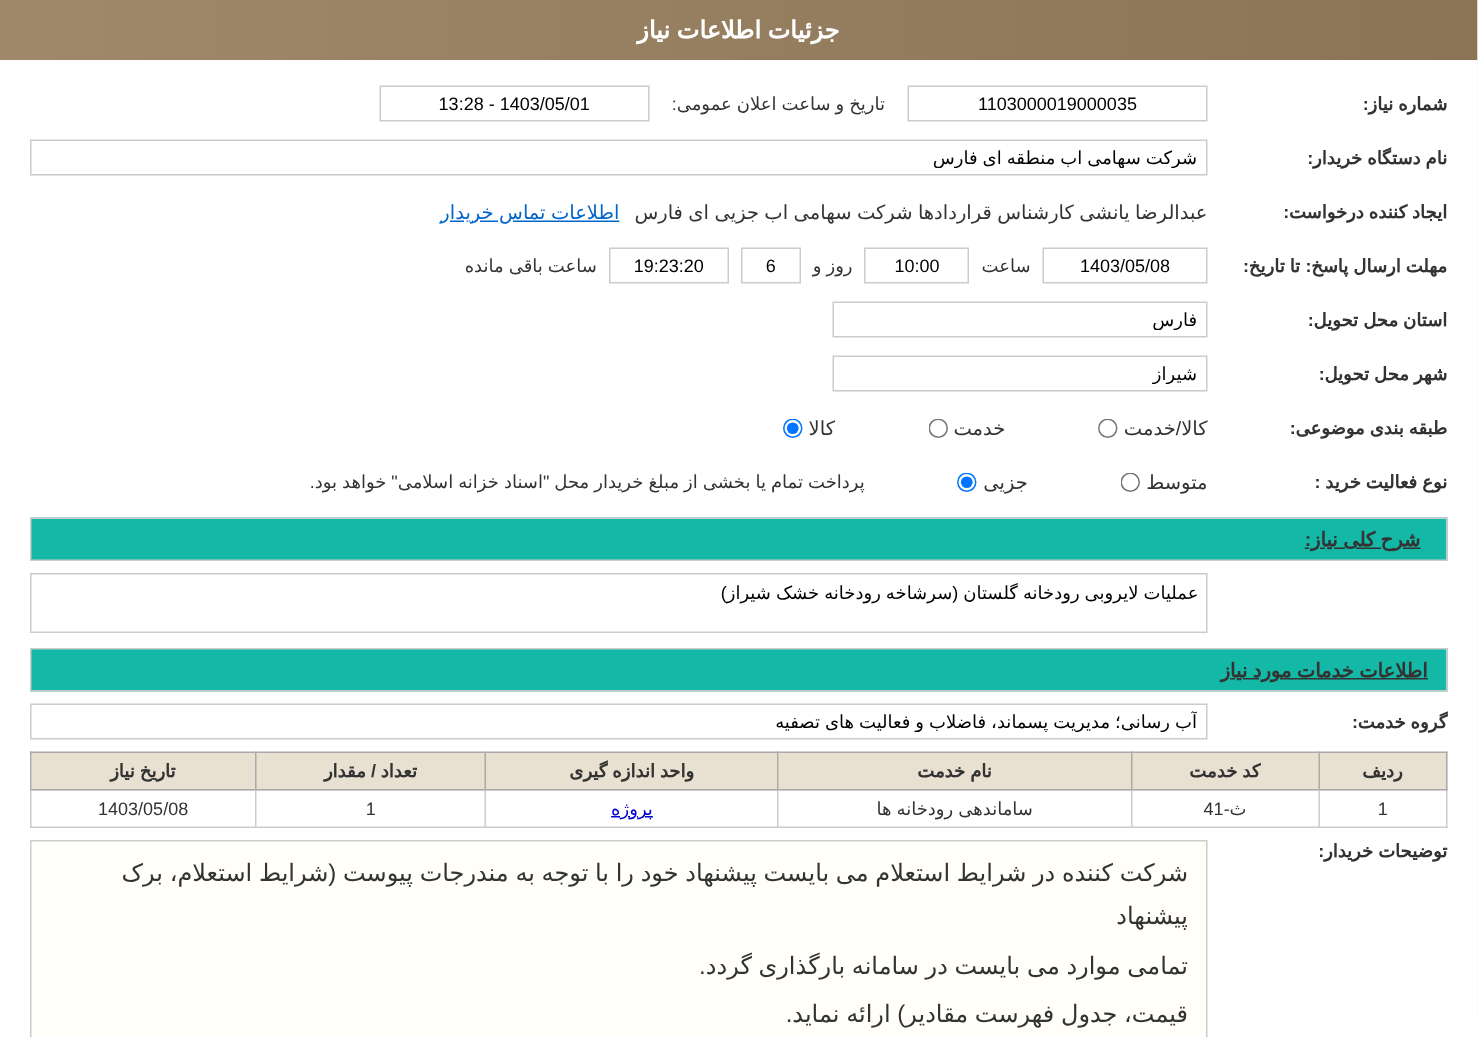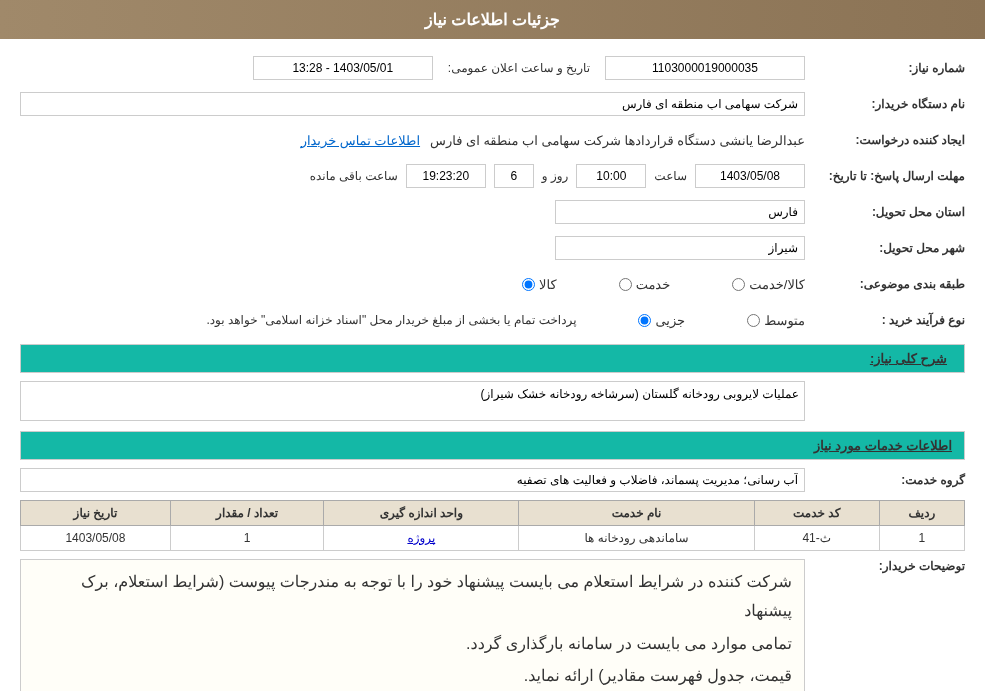--- a/index.html
+++ b/index.html
@@ -200,21 +200,21 @@
     <div class="form-row">
       <div class="label-col">نام دستگاه خریدار:</div>
       <div class="value-col">
         <input class="input-field input-wide" type="text" readonly="" value="شرکت سهامی اب منطقه ای فارس" style="">
       </div>
     </div>
 
     <div class="form-row">
       <div class="label-col">ایجاد کننده درخواست:</div>
       <div class="value-col">
-        <span style="margin-left:10px;">عبدالرضا یانشی دستگاه قراردادها شرکت سهامی اب منطقه ای فارس</span>
+        <span style="margin-left:10px;">عبدالرضا یانشی کارشناس قراردادها شرکت سهامی اب جزیی ای فارس</span>
         <span class="link-text">اطلاعات تماس خریدار</span>
       </div>
     </div>
 
     <div class="form-row">
       <div class="label-col">مهلت ارسال پاسخ: تا تاریخ:</div>
       <div class="value-col">
         <div class="date-time-row">
           <input class="input-field" style="width: 110px; text-align: center;" type="text" readonly="" value="1403/05/08">
           <span class="date-label">ساعت</span>
@@ -255,21 +255,21 @@
           </div>
           <div class="radio-item">
             <span>کالا</span>
             <input type="radio" name="category" checked="" style="">
           </div>
         </div>
       </div>
     </div>
 
     <div class="form-row">
-      <div class="label-col">نوع فرآیند خرید :</div>
+      <div class="label-col">نوع فعالیت خرید :</div>
       <div class="value-col">
         <div style="display:flex; align-items:center; gap:15px; flex-wrap:wrap;">
           <div class="radio-group">
             <div class="radio-item">
               <span>متوسط</span>
               <input type="radio" name="purchase_type" style="">
             </div>
             <div class="radio-item">
               <span>جزیی</span>
               <input type="radio" name="purchase_type" checked="" style="">

